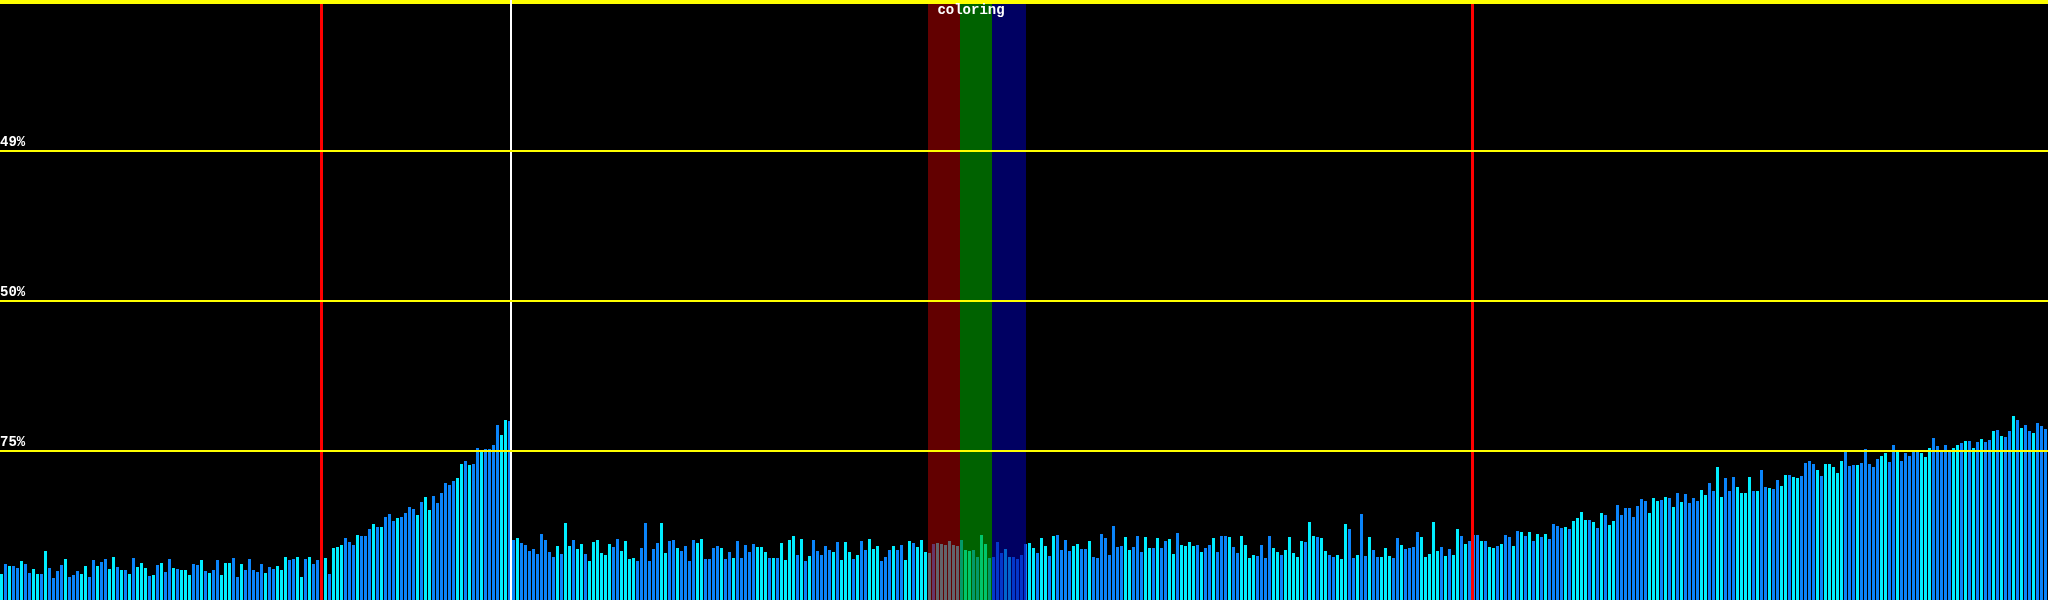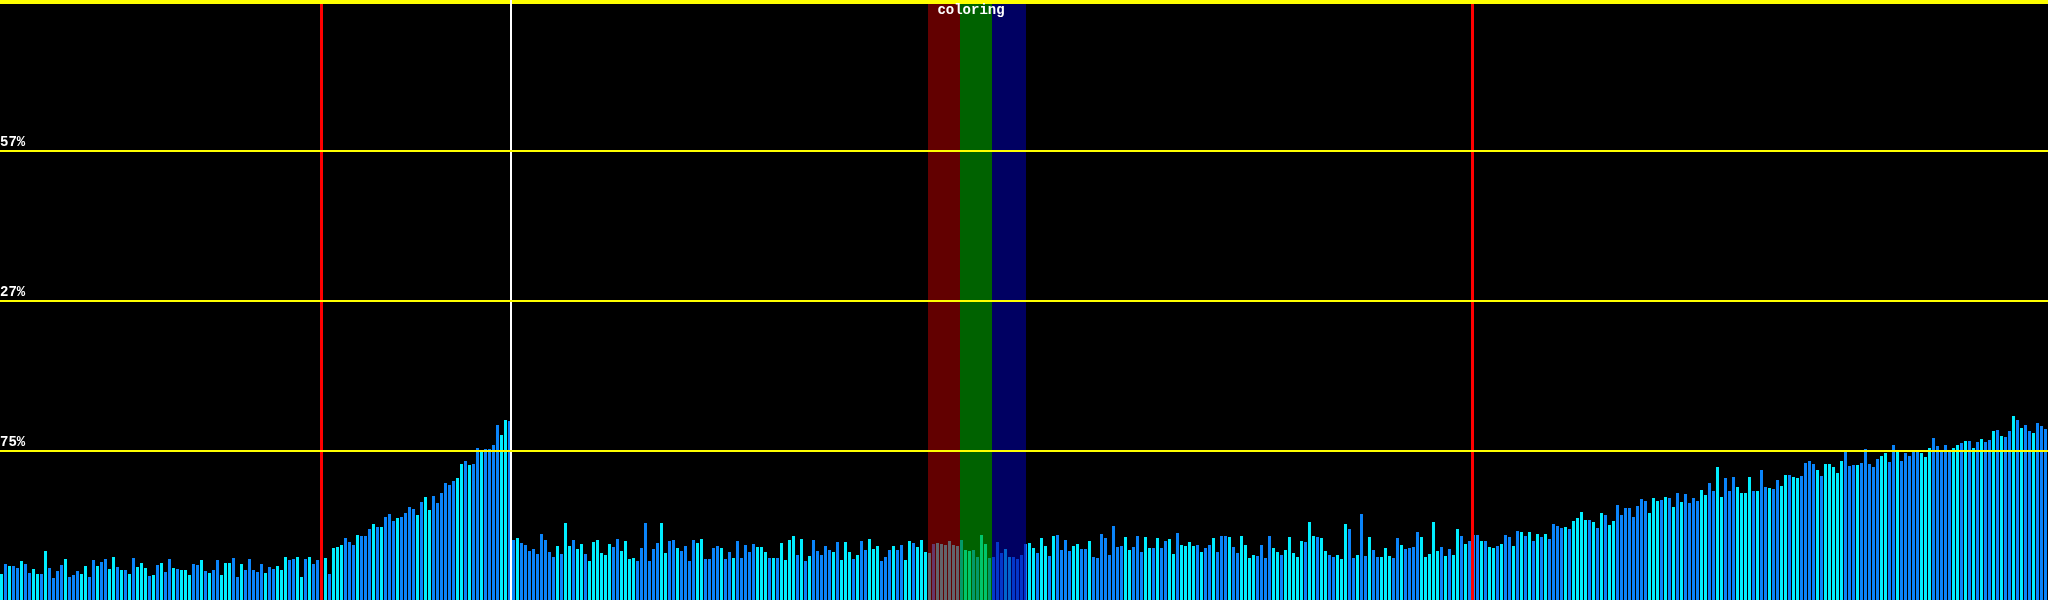--- a/index.html
+++ b/index.html
@@ -557,20 +557,20 @@
       <div class="band" style="left: 992px; width: 34px; background: rgba(0, 0, 168, 0.58);"></div>
     </div>
   <div class="top-border"></div>
   <div class="layer vlines-layer" id="vlines">
       <div class="vline" style="left: 320px; width: 3px; top: 4px; background: rgb(255, 0, 0);"></div>
       <div class="vline" style="left: 510px; width: 2px; top: 0px; background: rgb(255, 255, 255);"></div>
       <div class="vline" style="left: 1471px; width: 3px; top: 4px; background: rgb(255, 0, 0);"></div>
     </div>
   <div class="layer gridlines-layer" id="gridlines">
       <div class="gridline" style="top: 150px; background: rgb(255, 255, 0);"></div>
-      <div class="grid-label" style="top: 135px;">57%</div>
+      <div class="grid-label" style="top: 135px;">49%</div>
       <div class="gridline" style="top: 300px; background: rgb(255, 255, 0);"></div>
-      <div class="grid-label" style="top: 285px;">27%</div>
+      <div class="grid-label" style="top: 285px;">50%</div>
       <div class="gridline" style="top: 450px; background: rgb(255, 255, 0);"></div>
       <div class="grid-label" style="top: 435px;">75%</div>
     </div>
   <div class="band-label">coloring</div>
 </div>
 
 </body></html>

